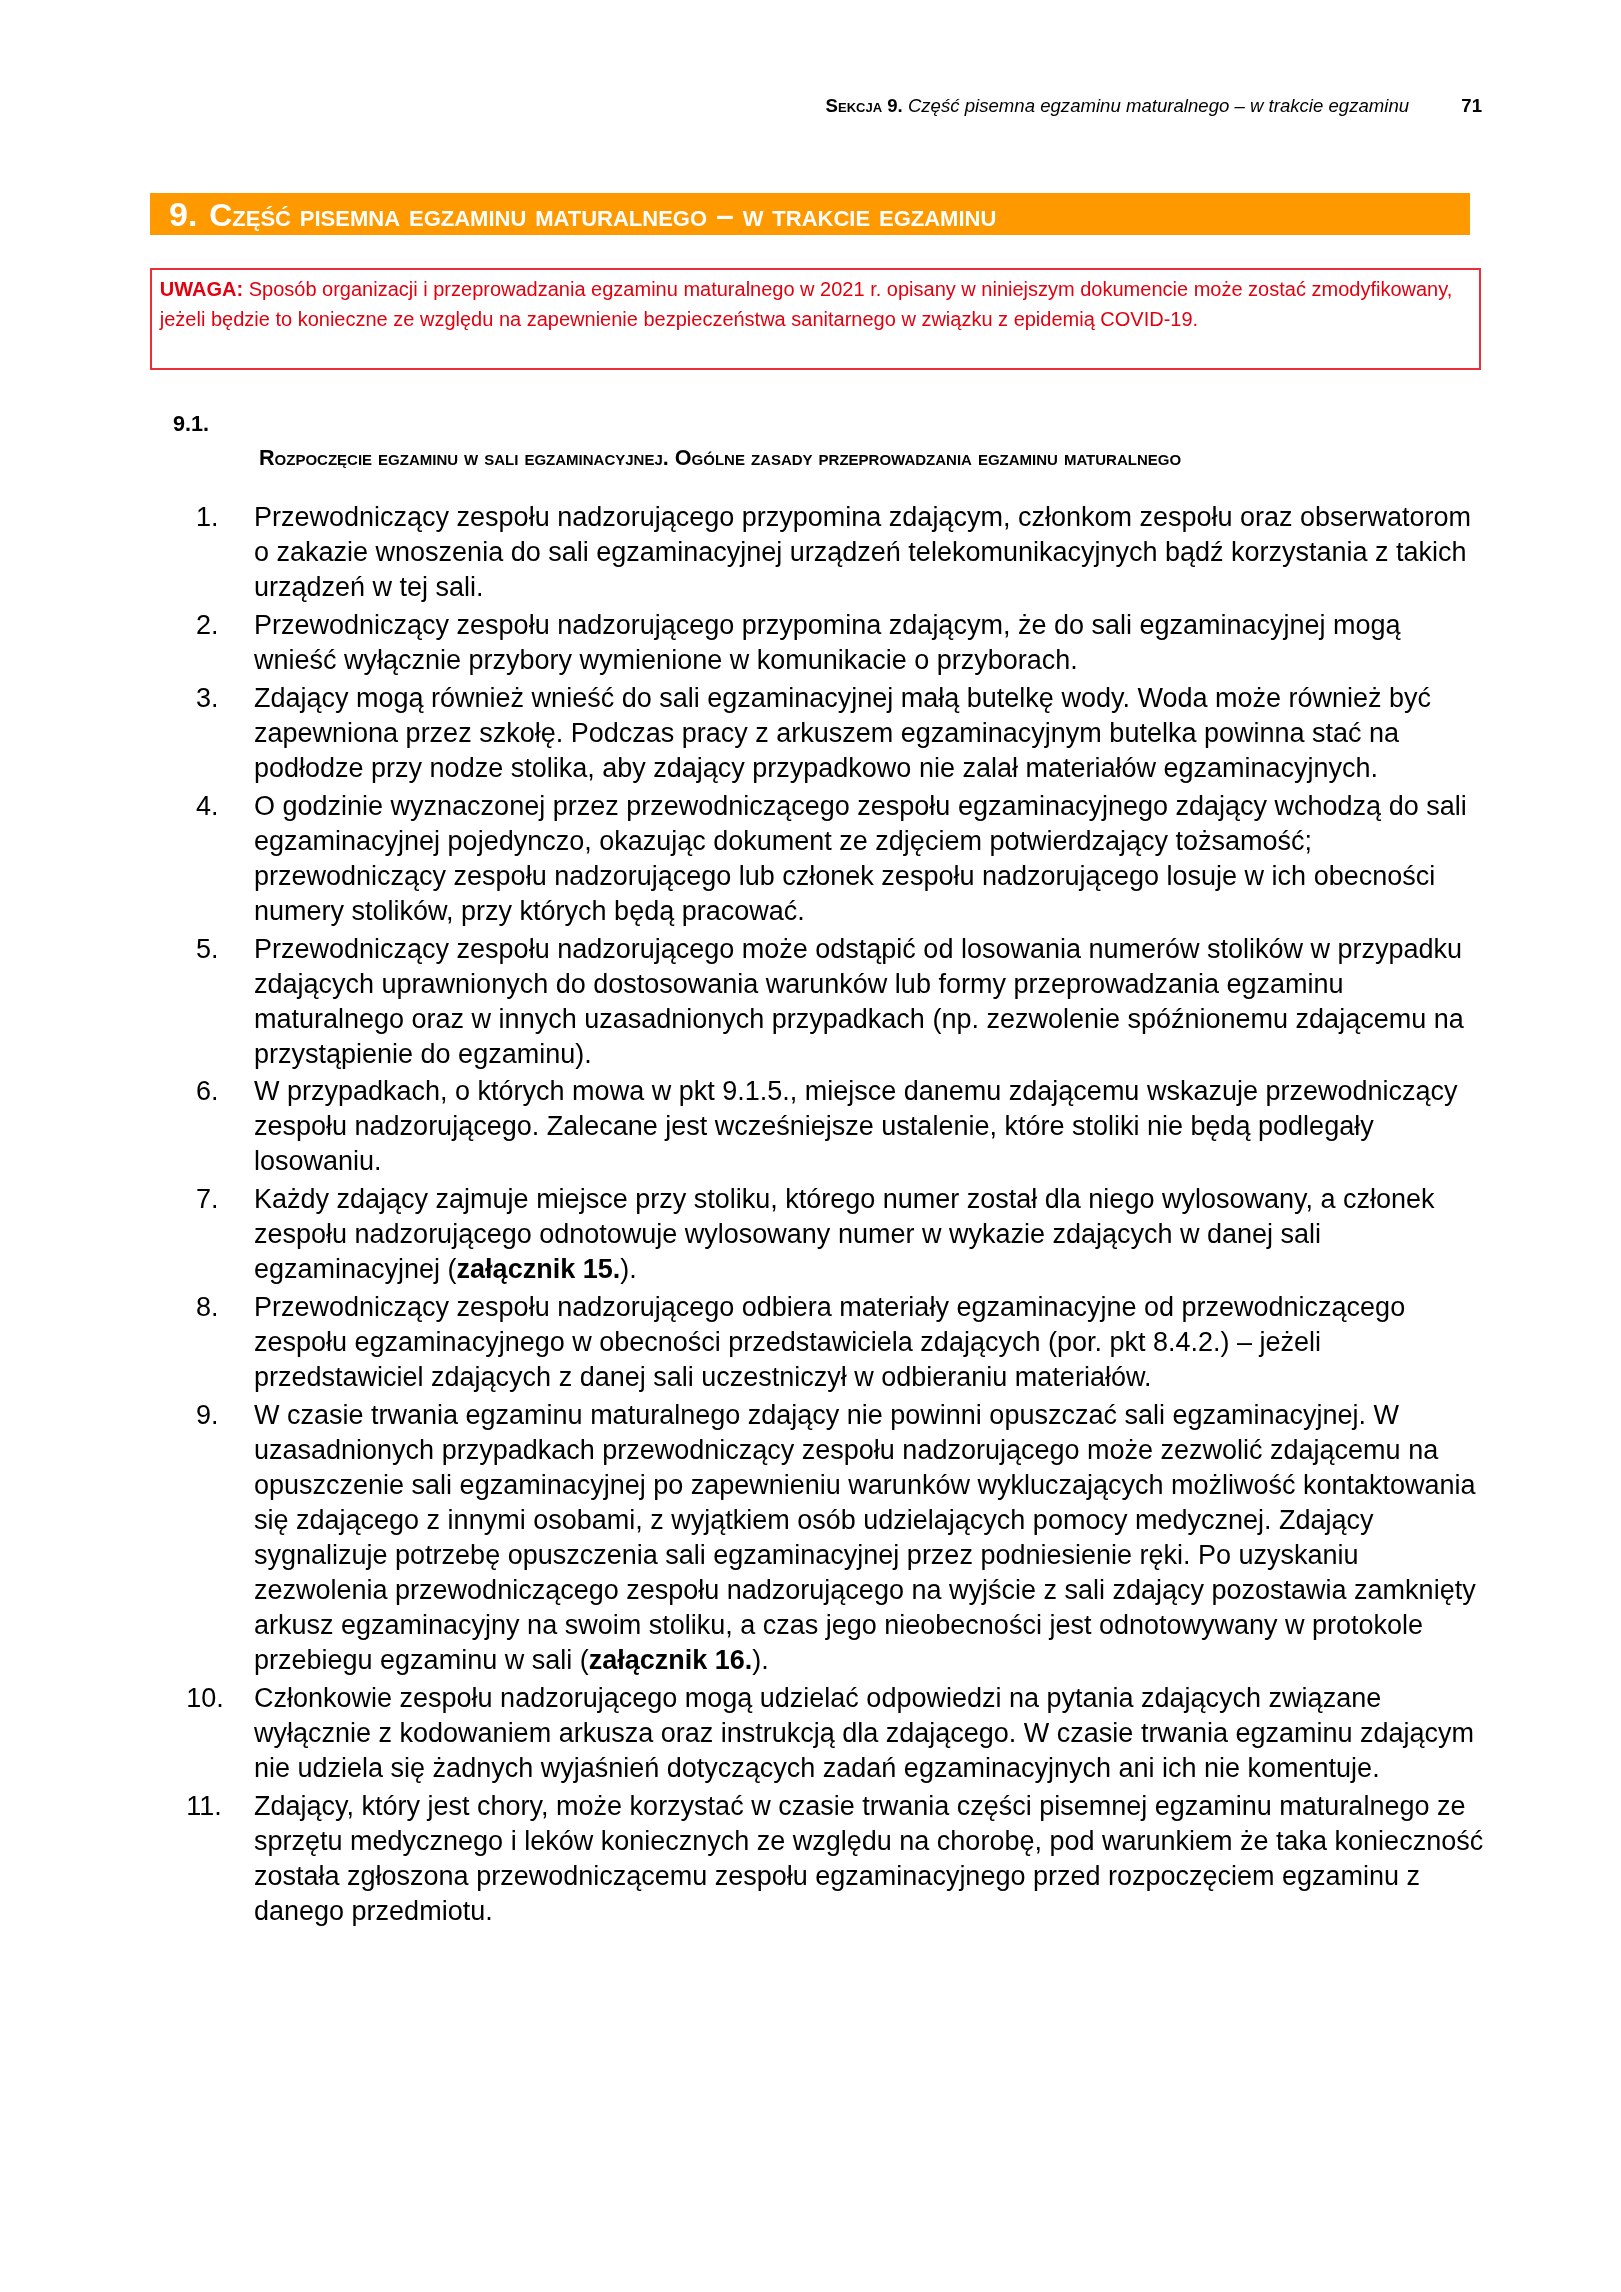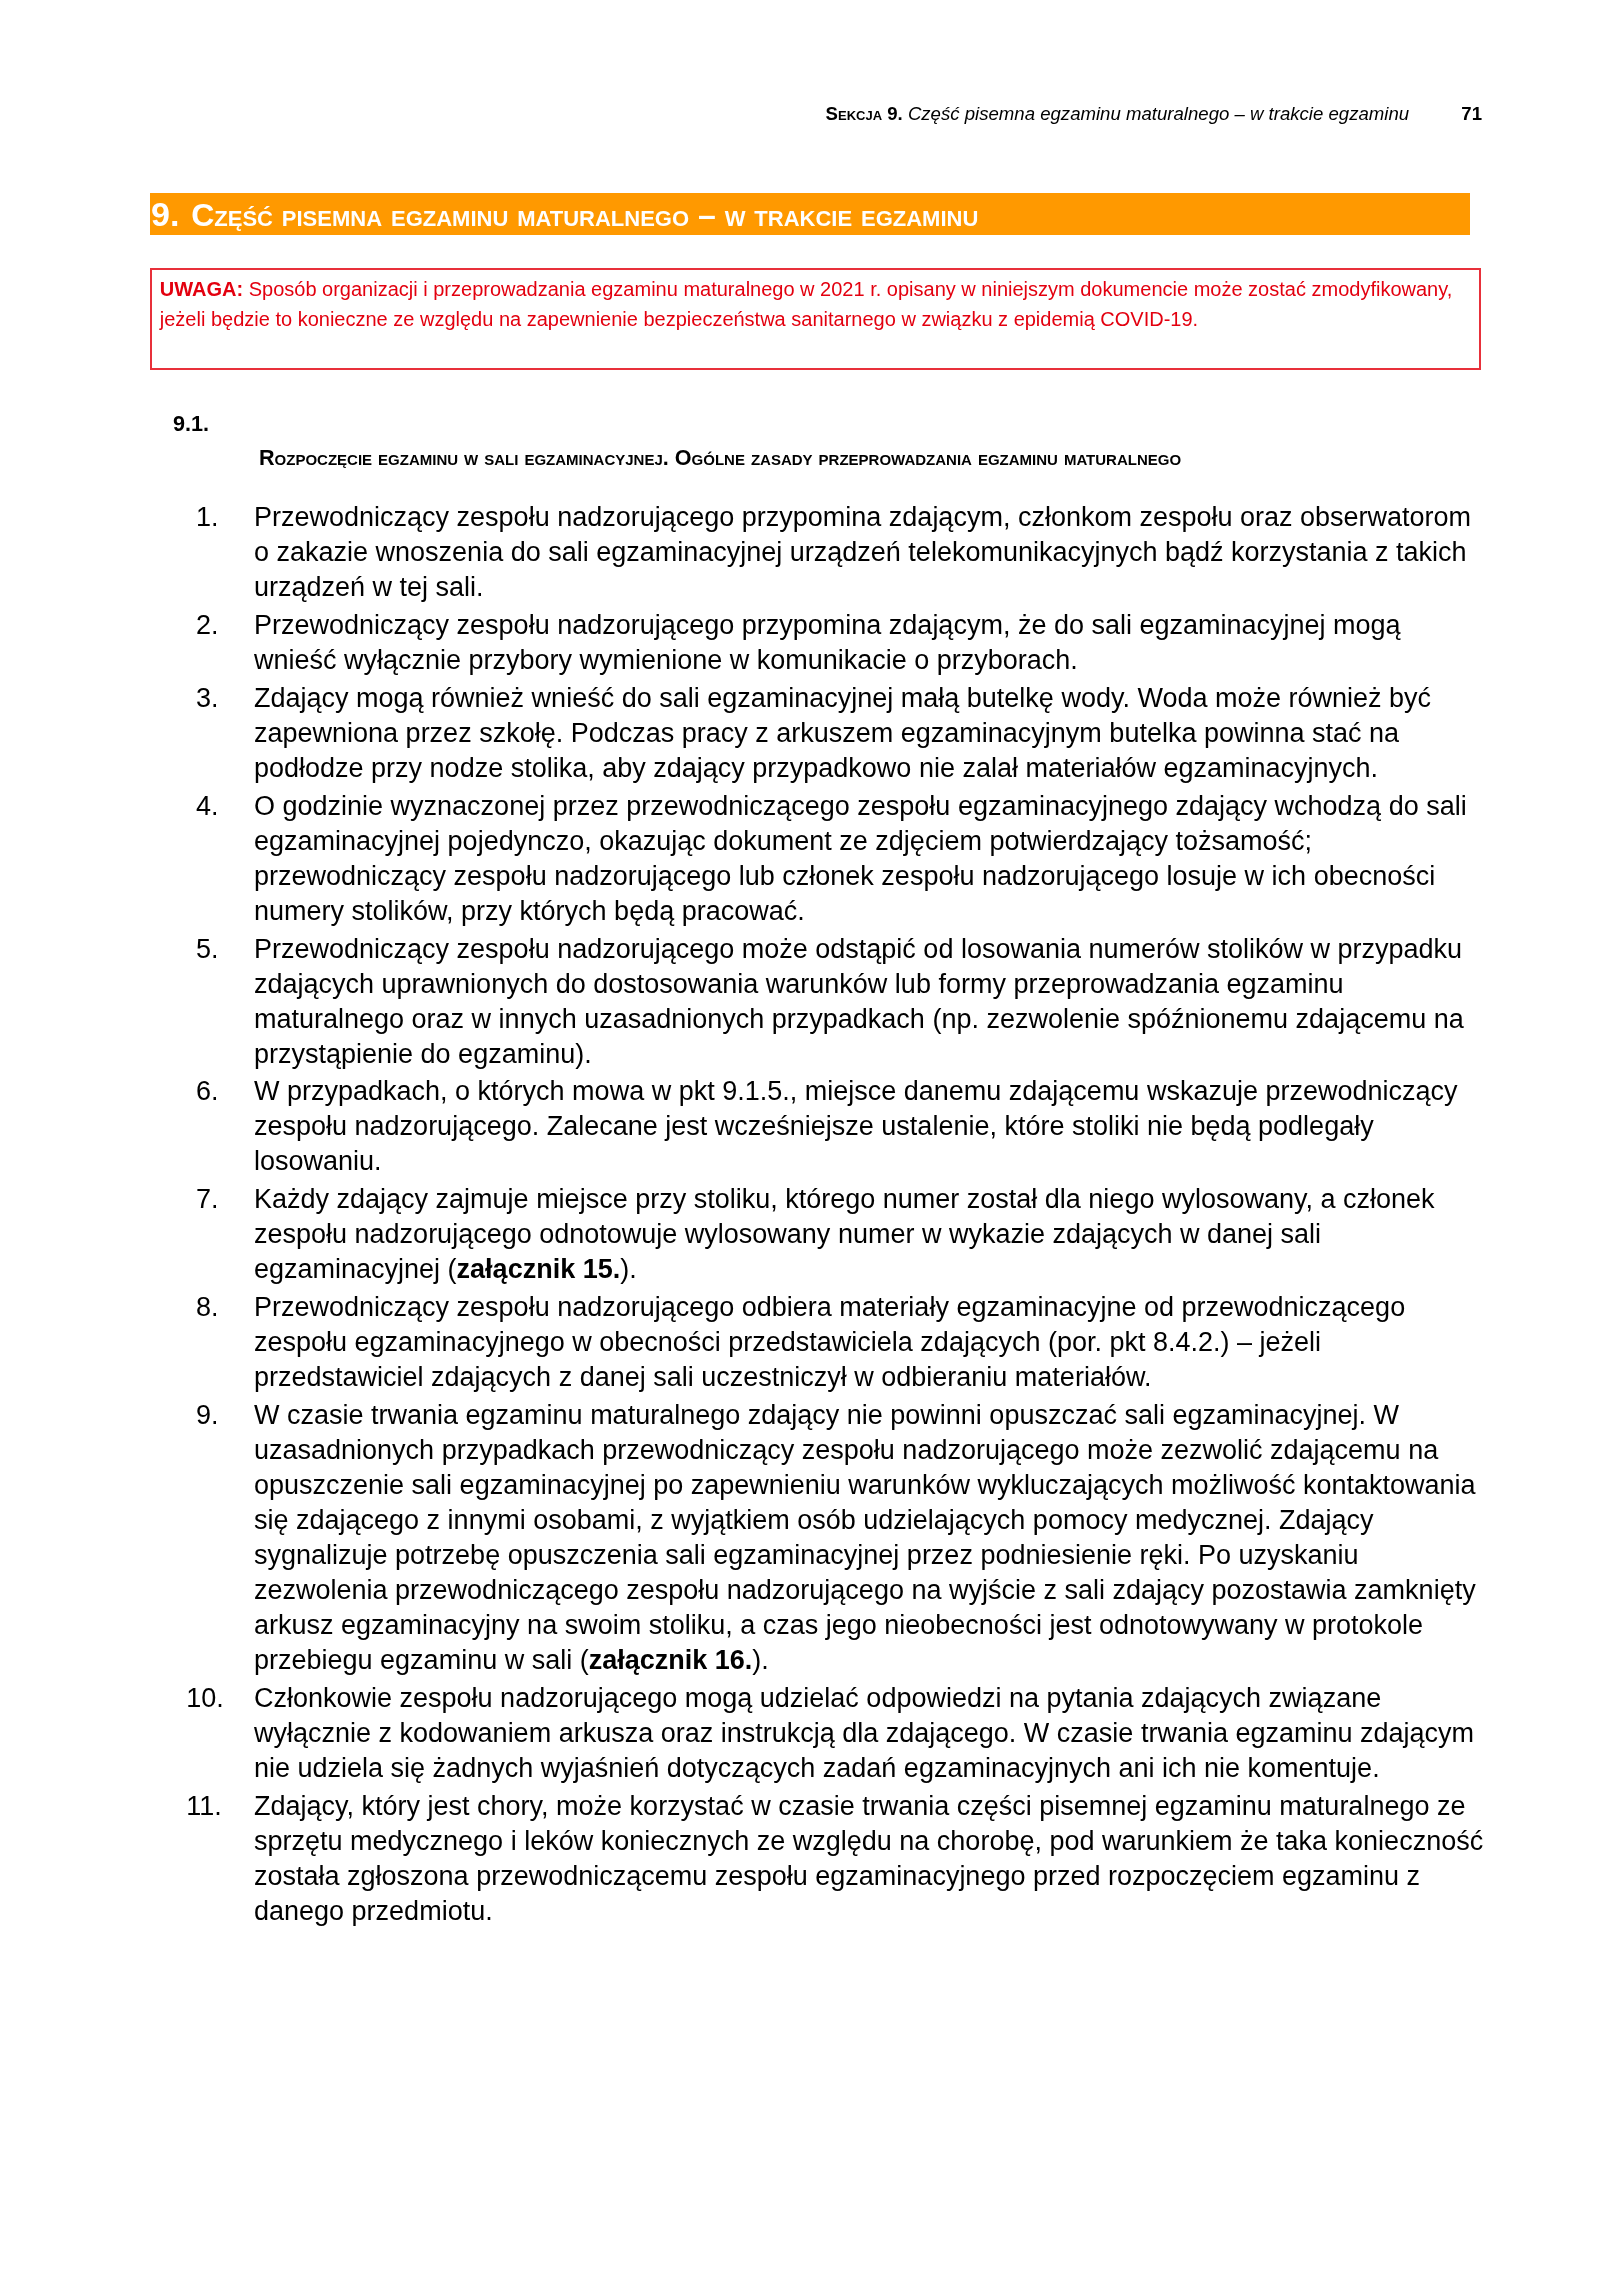--- a/index.html
+++ b/index.html
@@ -3,23 +3,23 @@
 <meta charset="utf-8">
 <style>
   html, body { margin: 0; padding: 0; background: #ffffff; }
   body { width: 1621px; height: 2293px; position: relative; overflow: hidden;
          font-family: "Liberation Sans", sans-serif; color: #000; }
   .running-header { position: absolute; top: 94px; left: 0; width: 1482px; text-align: right;
          font-size: 18.6px; line-height: 23.5px; }
   .running-header .sec-label { font-weight: bold; font-variant: small-caps; }
   .running-header .sec-num { font-weight: bold; }
   .running-header .sec-title { font-style: italic; }
-  .running-header .page-num { font-weight: bold; display: inline-block; margin-left: 47px; margin-top: 8px; }
+  .running-header .page-num { font-weight: bold; display: inline-block; margin-left: 47px; }
   .chapter-bar { position: absolute; top: 193px; left: 150px; width: 1320px; height: 42px;
-         background: #ff9900; color: #fff; box-sizing: border-box; padding-left: 1px;
+         background: #ff9900; color: #fff; box-sizing: border-box; padding-left: 19px;
          font-size: 32px; line-height: 42px; font-weight: bold; }
   .chapter-bar .ch-num { font-size: 34px; margin-right: 11.8px; }
   .chapter-bar .ch-title { font-variant: small-caps; }
   .notice-box { position: absolute; top: 268px; left: 150px; width: 1331px; height: 102px;
          box-sizing: border-box; border: 2px solid #e8303a; padding: 3.9px 0 0 7.8px;
          color: #e3000f; font-size: 20px; line-height: 30px; }
   .notice-box .notice-label { font-weight: bold; }
   .subsection { position: absolute; top: 408px; left: 173px; width: 1274px;
          font-size: 21.6px; line-height: 31px; font-weight: bold; }
   .subsection .sub-num { position: absolute; left: 0; top: 0; text-align: center; }

